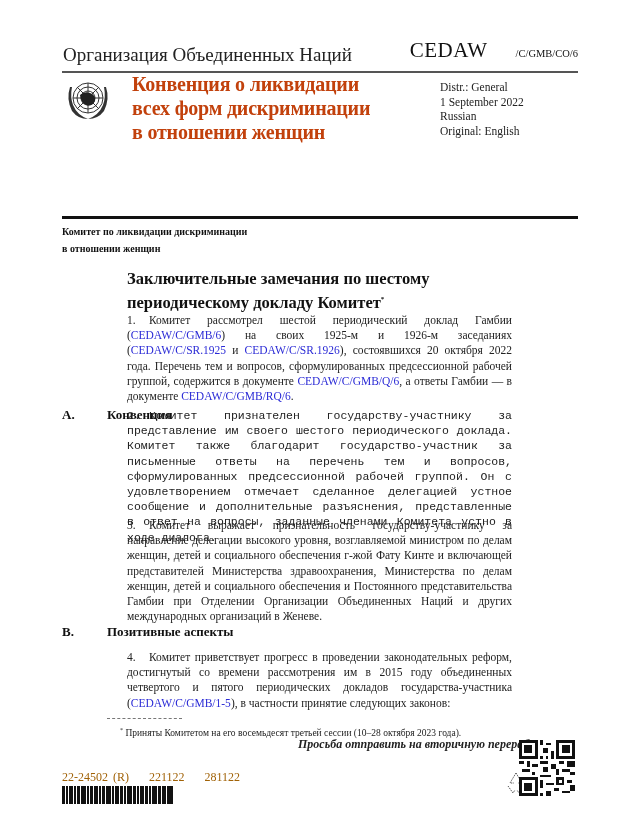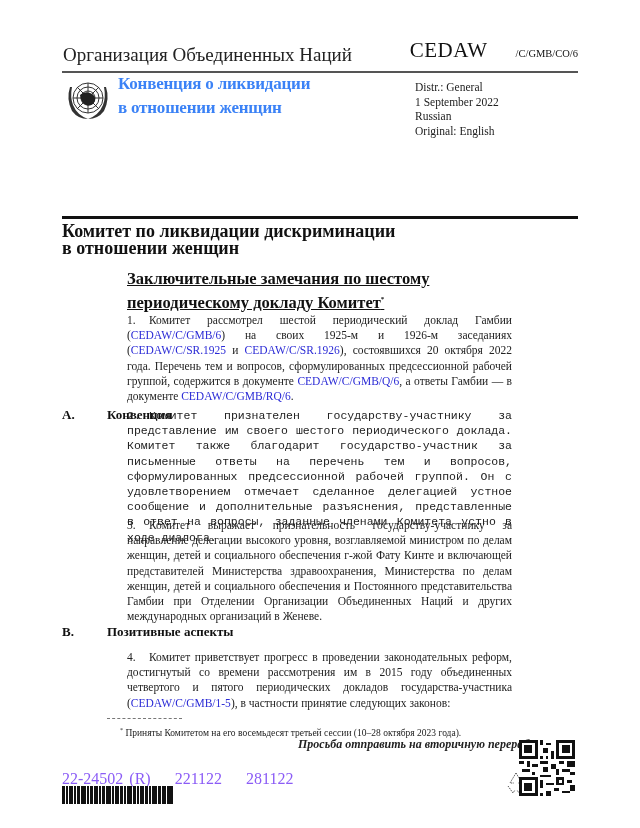--- a/index.html
+++ b/index.html
@@ -5,35 +5,35 @@
   html, body { margin: 0; padding: 0; background: #ffffff; }
   body { width: 640px; height: 828px; position: relative; overflow: hidden;
          font-family: "Liberation Serif", serif; color: #111; }
   .abs { position: absolute; }
   .org { left: 63px; top: 44px; font-size: 19px; color: #222; }
   .symbol { right: 62px; top: 38px; white-space: nowrap; }
   .symbol .big { font-size: 21px; letter-spacing: 0.5px; }
   .symbol .small { font-size: 10.5px; margin-left: 28px; }
   .rule-top { left: 62px; top: 71px; width: 516px; height: 1.5px; background: #555; }
   .logo { left: 62px; top: 73px; width: 52px; height: 52px; }
-  .conv-title { left: 118px; top: 72px; font-size: 17px; font-weight: bold; line-height: 24px; color: #3b82f6; letter-spacing: -0.2px; }
-  .distr { left: 415px; top: 80px; font-size: 11.5px; line-height: 14.5px; color: #222; }
+  .conv-title { left: 132px; top: 72px; font-size: 20px; font-weight: bold; line-height: 24px; color: #c2410c; letter-spacing: -0.2px; }
+  .distr { left: 440px; top: 80px; font-size: 11.5px; line-height: 14.5px; color: #222; }
   .rule-mid { left: 62px; top: 216px; width: 516px; height: 2.5px; background: #111; }
-  .committee { left: 62px; top: 223px; font-size: 18px; font-weight: bold; line-height: 17px; }
-  .doc-title { left: 127px; top: 269px; font-size: 16.5px; font-weight: bold; line-height: 20px; text-decoration: underline; }
+  .committee { left: 62px; top: 223px; font-size: 10px; font-weight: bold; line-height: 17px; }
+  .doc-title { left: 127px; top: 269px; font-size: 16.5px; font-weight: bold; line-height: 20px; }
   .doc-title sup { font-size: 7px; vertical-align: super; }
   .para { left: 127px; width: 385px; font-size: 11.5px; line-height: 15.2px; text-align: justify; color: #222; }
   .para .num { display: inline-block; width: 22px; }
   .link { color: #2b2bd6; }
   .section-h { left: 62px; font-size: 13px; font-weight: bold; }
   .section-h .letter { display: inline-block; width: 45px; }
   .fn-rule { left: 107px; top: 718px; width: 75px; height: 1px; border-top: 1px dashed #777; }
   .footnote { left: 120px; top: 727px; font-size: 9.5px; color: #222; }
   .footnote sup { font-size: 6px; }
-  .jobno { left: 62px; top: 770px; font-size: 16px; color: #8b5cf6; word-spacing: 2px; }
+  .jobno { left: 62px; top: 770px; font-size: 12px; color: #a16207; word-spacing: 2px; }
   .barcode { left: 62px; top: 786px; width: 112px; height: 18px; display: flex; gap: 1px; }
   .barcode span { display: block; background: #111; height: 100%; }
   .recycle-text { left: 298px; top: 737px; font-size: 12px; font-weight: bold; color: #222; font-style: italic; }
   .recycle { left: 503px; top: 770px; width: 26px; height: 26px; }
   .qr { left: 519px; top: 740px; width: 56px; height: 56px; }
 </style>
 </head>
 <body>
 
 <div class="abs org">Организация Объединенных Наций</div>
@@ -55,20 +55,21 @@
   </g>
   <path d="M18 22 Q22 18 28 20 Q34 22 33 28 Q30 34 24 32 Q19 30 18 22Z" fill="#222"></path>
   <g fill="#333">
     <path d="M8 14 Q4 26 10 38 Q16 46 26 46 Q15 42 11 32 Q8 24 10 14Z"></path>
     <path d="M44 14 Q48 26 42 38 Q36 46 26 46 Q37 42 41 32 Q44 24 42 14Z"></path>
   </g>
 </svg>
 
 <div class="abs conv-title">
   <div>Конвенция о ликвидации</div>
+  <div>всех форм дискриминации</div>
   <div>в отношении женщин</div>
 </div>
 
 <div class="abs distr">
   <div>Distr.: General</div>
   <div>1 September 2022</div>
   <div>Russian</div>
   <div>Original: English</div>
 </div>
 

